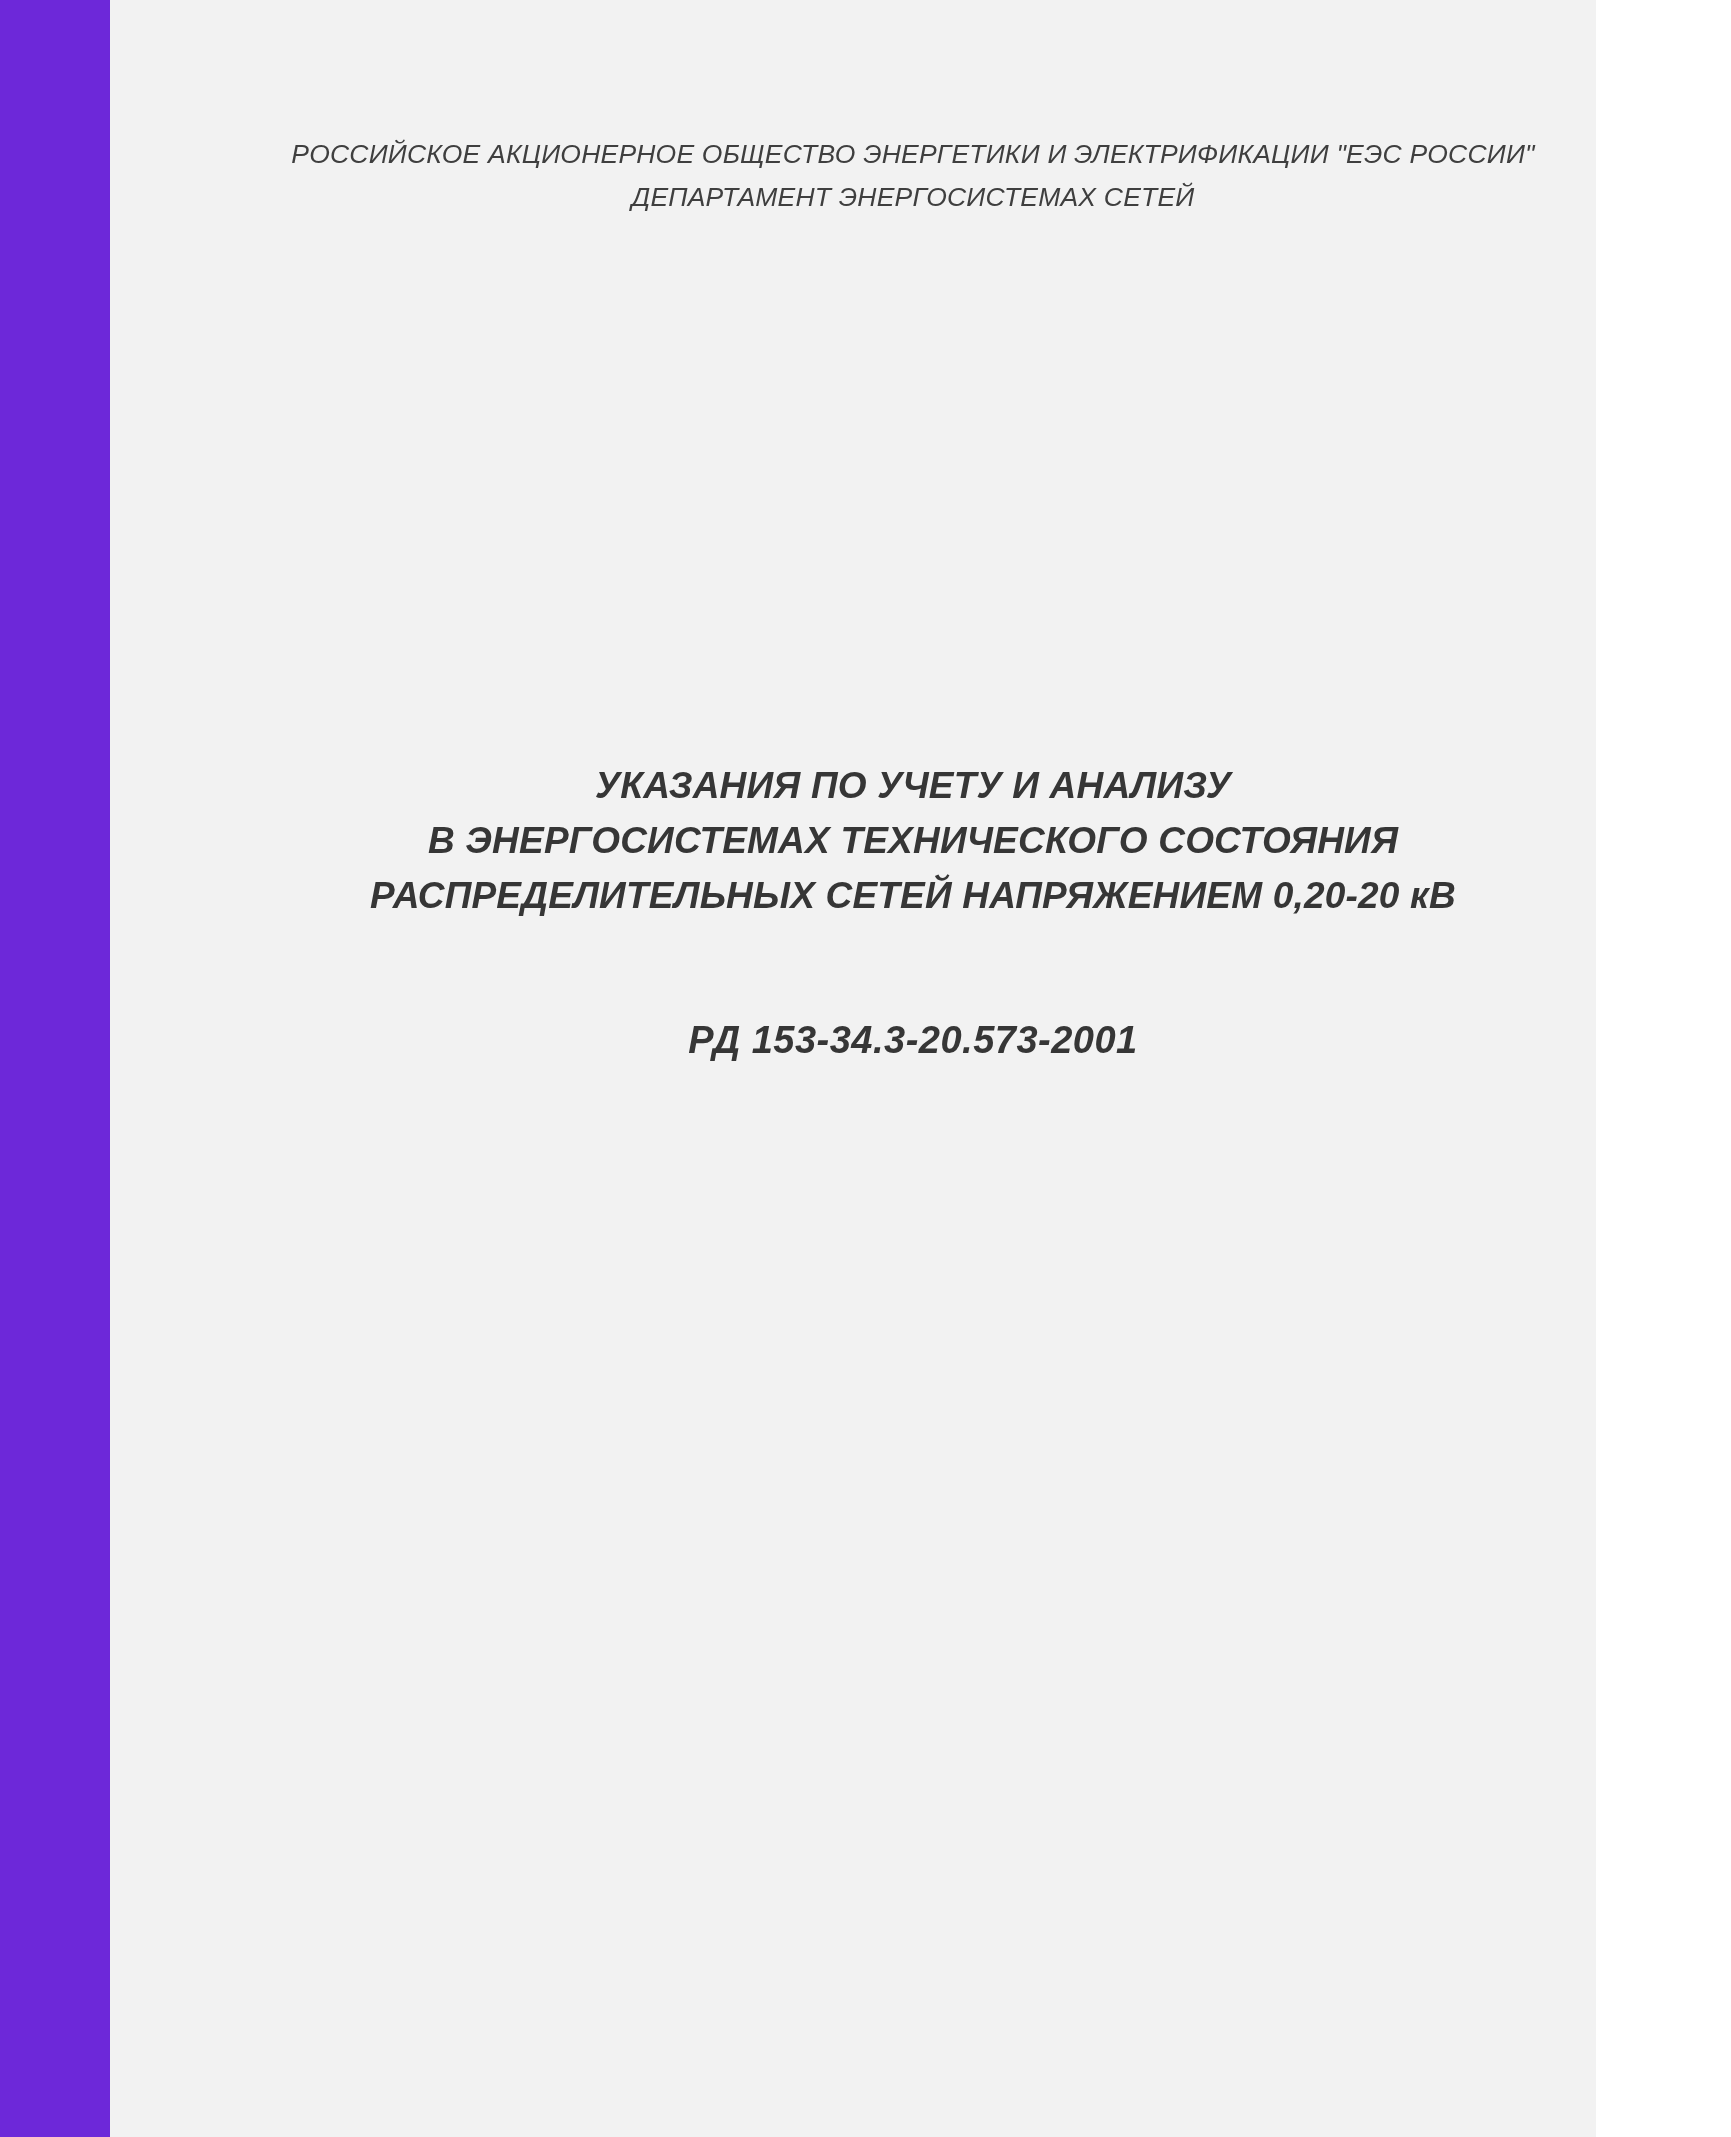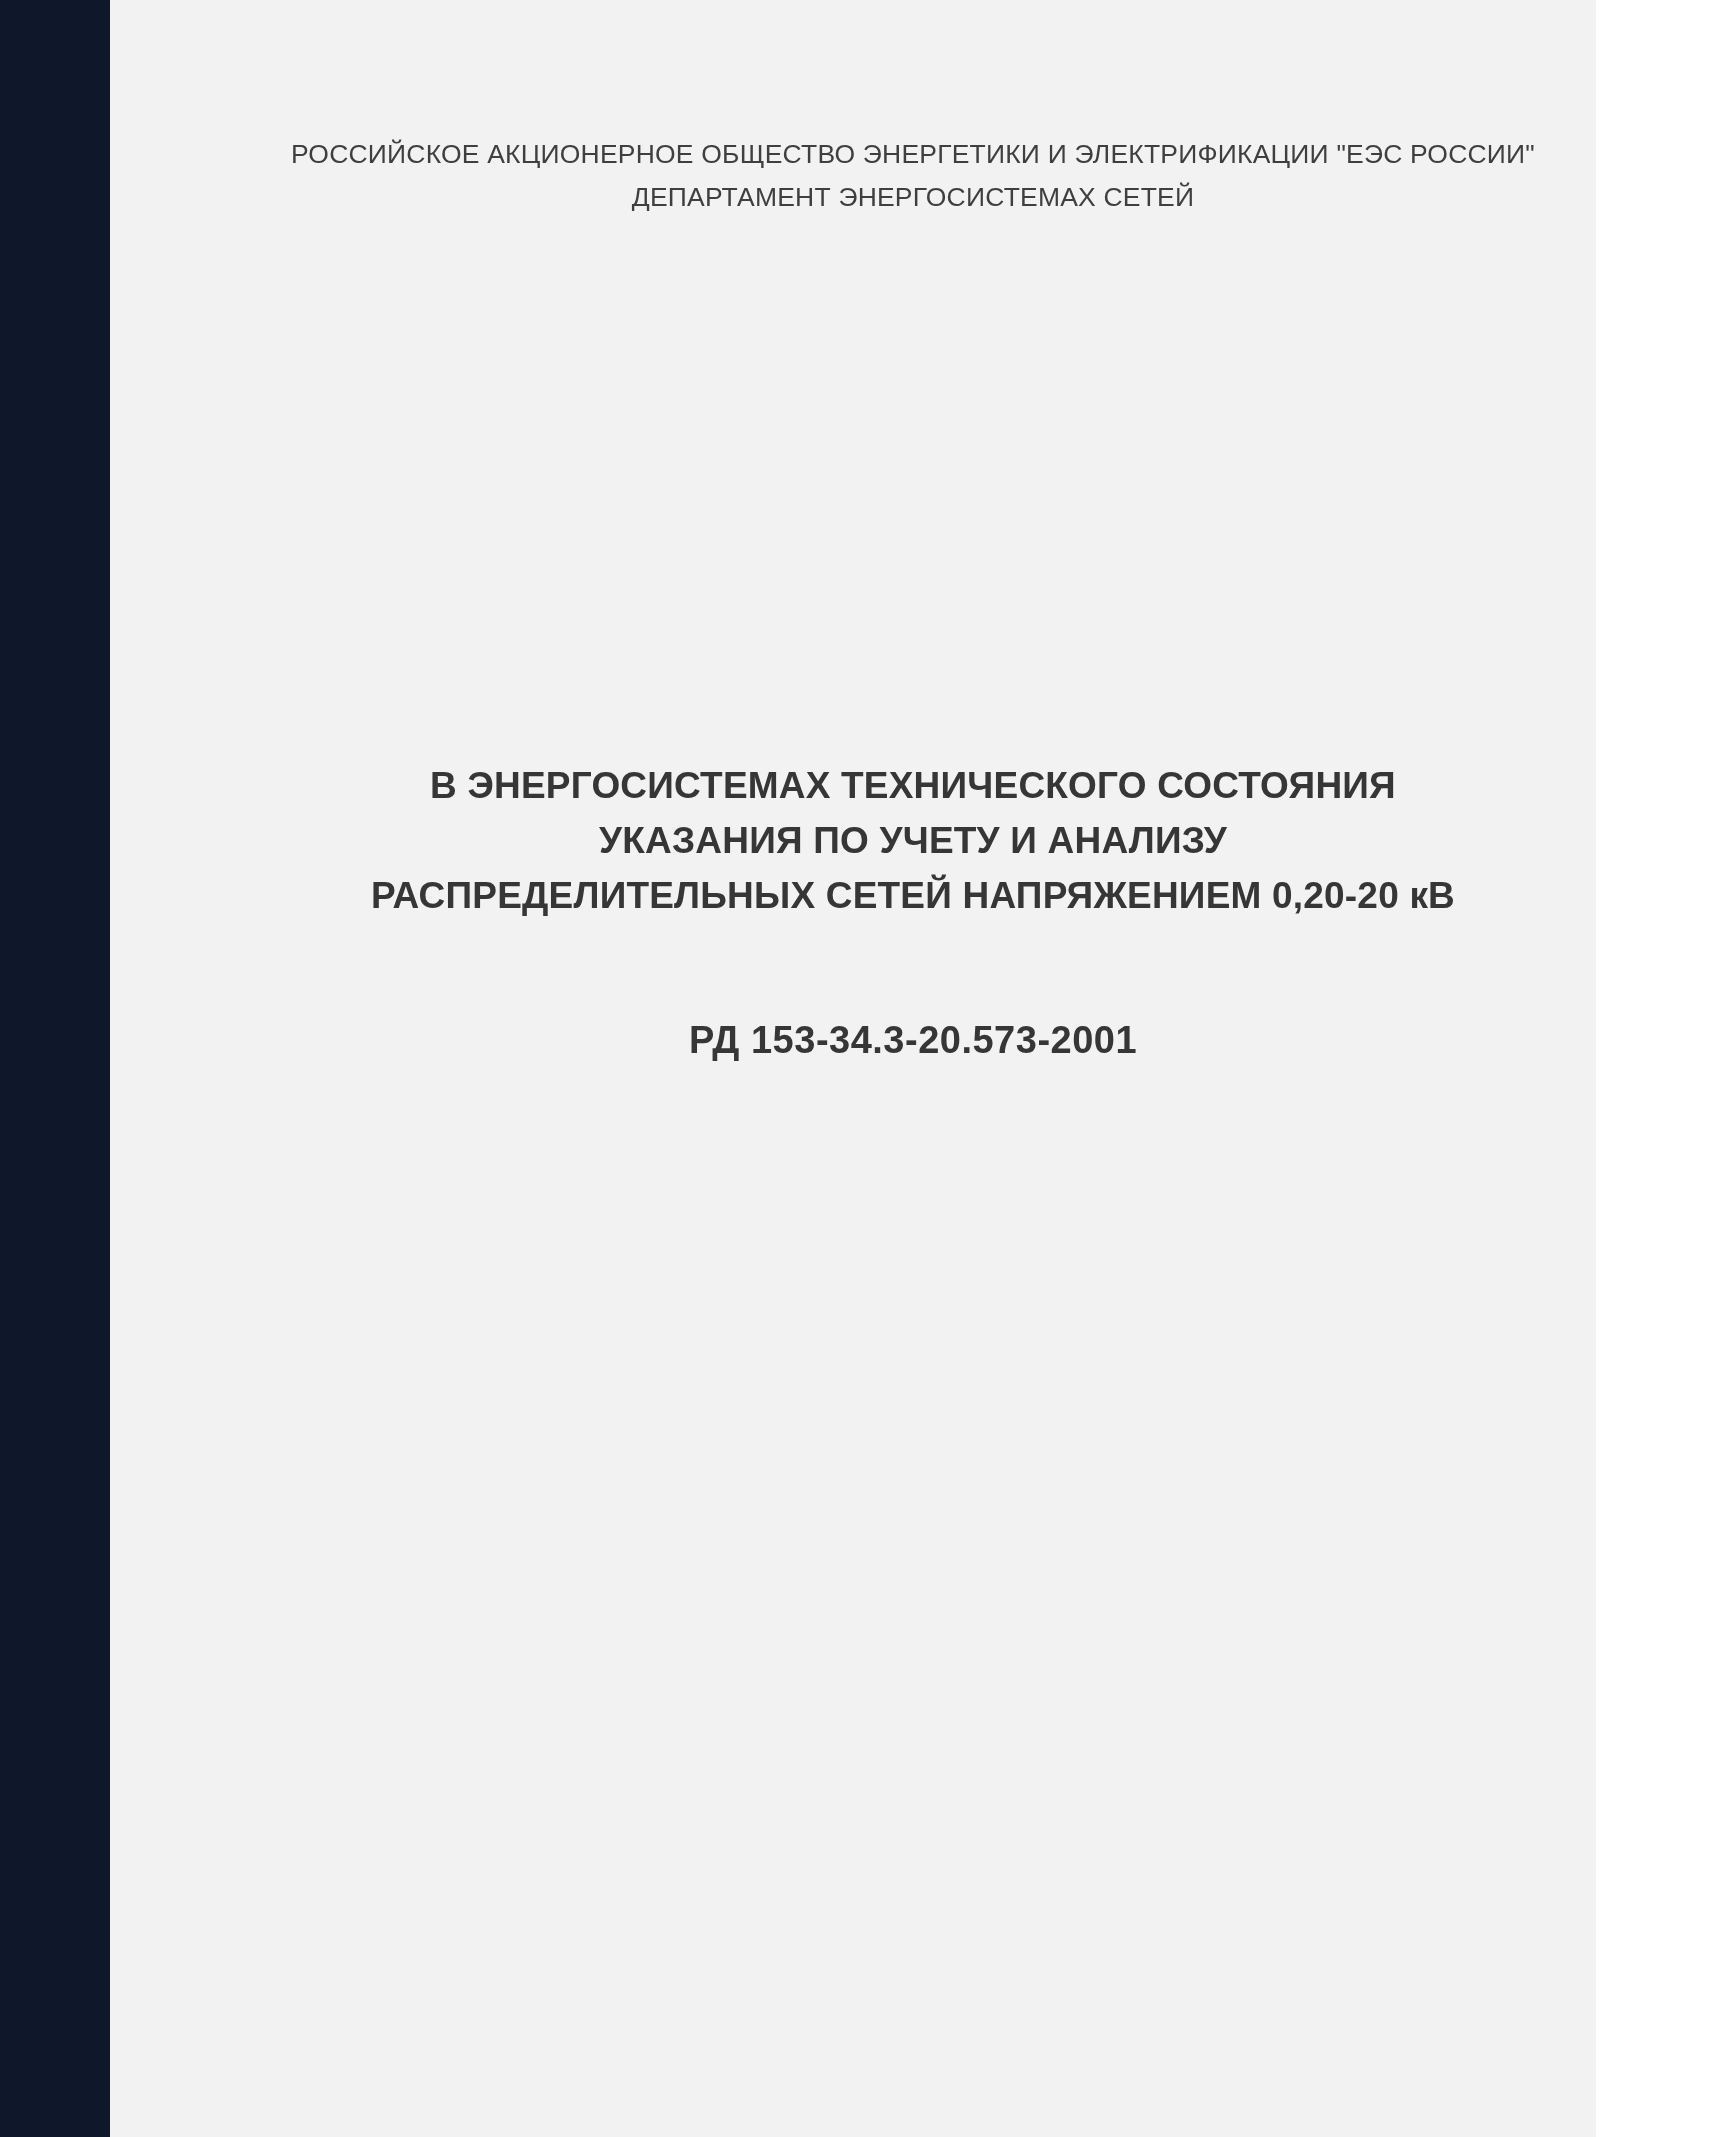--- a/index.html
+++ b/index.html
@@ -5,22 +5,23 @@
     html, body {
       margin: 0;
       padding: 0;
       background: #ffffff;
       font-family: "Liberation Sans", sans-serif;
     }
     .canvas {
       position: relative;
       width: 1596px;
       height: 2137px;
-      background: #0f172a;
+      background: #6d28d9;
       overflow: hidden;
+      font-style: italic;
     }
     .page {
       position: absolute;
       left: 110px;
       top: 0;
       width: 1510px;
       height: 2137px;
       background: #f2f2f2;
     }
     .content {
@@ -75,22 +76,22 @@
 <div class="canvas">
   <div class="page">
     <div class="content">
 
       <div class="org-block">
         <span class="line">РОССИЙСКОЕ АКЦИОНЕРНОЕ ОБЩЕСТВО ЭНЕРГЕТИКИ И ЭЛЕКТРИФИКАЦИИ "ЕЭС РОССИИ"</span>
         <span class="line">ДЕПАРТАМЕНТ ЭНЕРГОСИСТЕМАХ СЕТЕЙ</span>
       </div>
 
       <div class="title-block">
+        <span class="line">УКАЗАНИЯ ПО УЧЕТУ И АНАЛИЗУ</span>
         <span class="line">В ЭНЕРГОСИСТЕМАХ ТЕХНИЧЕСКОГО СОСТОЯНИЯ</span>
-        <span class="line">УКАЗАНИЯ ПО УЧЕТУ И АНАЛИЗУ</span>
         <span class="line">РАСПРЕДЕЛИТЕЛЬНЫХ СЕТЕЙ НАПРЯЖЕНИЕМ 0,20-20 кВ</span>
       </div>
 
       <div class="doc-number">РД 153-34.3-20.573-2001</div>
 
     </div>
   </div>
 </div>
 
 

